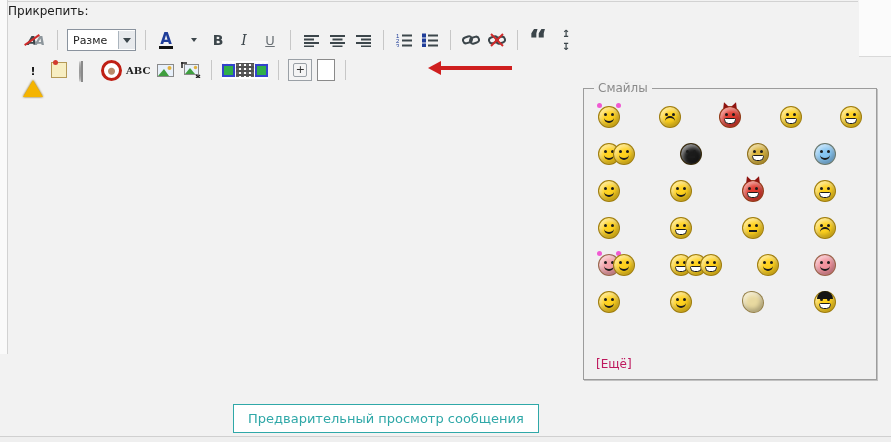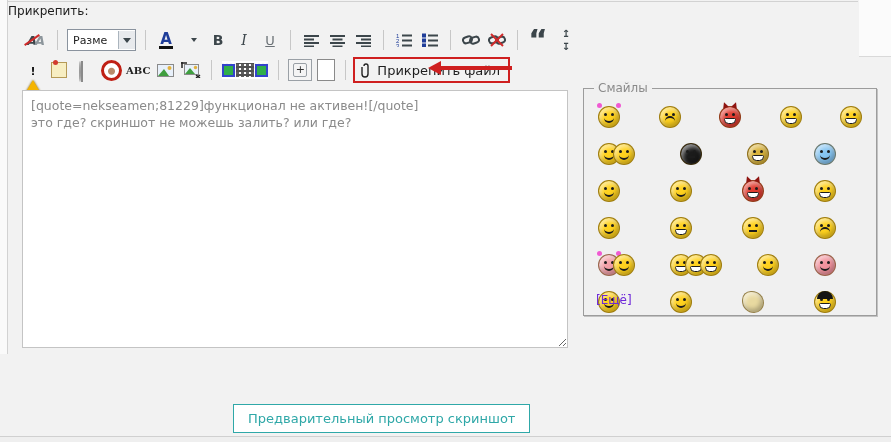--- a/index.html
+++ b/index.html
@@ -64,21 +64,21 @@
   .arrow-annot{position:absolute;left:428px;top:60px;width:86px;height:16px;}
   .arrow-annot .head{position:absolute;left:0;top:1px;width:0;height:0;border-top:7px solid transparent;border-bottom:7px solid transparent;border-right:13px solid #cf1f1f;}
   .arrow-annot .line{position:absolute;left:12px;top:6px;width:72px;height:4px;background:#cf1f1f;}
 
   
   .editor-area{position:absolute;left:22px;top:90px;width:546px;height:258px;box-sizing:border-box;
     border:1px solid #c4c4c4;background:#fff;resize:both;font-family:"DejaVu Sans","Liberation Sans",sans-serif;
     font-size:12.5px;line-height:17px;color:#8a8a8a;padding:6px 8px;outline:none;}
 
   
-  .smilies{position:absolute;left:583px;top:88px;width:294px;height:228px;box-sizing:border-box;
+  .smilies{position:absolute;left:583px;top:88px;width:294px;height:292px;box-sizing:border-box;
     background:#f0f0f0;border:1px solid #9c9c9c;box-shadow:1px 1px 0 #c2c2c2;}
   .smilies .legend{position:absolute;left:10px;top:-8px;background:#f0f0f0;padding:0 4px;font-size:12px;color:#8a8a8a;}
   .s-grid{position:absolute;left:14px;right:14px;top:14px;display:flex;flex-direction:column;gap:9px;}
   .s-row{display:flex;justify-content:space-between;align-items:center;height:28px;padding-right:26px;}
   .s-row.five{padding-right:0;}
   .smiley{display:inline-flex;cursor:pointer;}
   .face{position:relative;display:inline-block;width:22px;height:22px;border-radius:50%;
         border:1px solid rgba(80,55,0,.55);box-sizing:border-box;
         box-shadow:inset -2px -3px 4px rgba(0,0,0,.25),inset 2px 3px 4px rgba(255,255,255,.55);}
   .face + .face{margin-left:-7px;}
@@ -87,21 +87,21 @@
   .mouth{position:absolute;left:50%;transform:translateX(-50%);}
   .mouth.smile{bottom:4px;width:10px;height:5px;border-bottom:2px solid #1c1c1c;border-radius:0 0 10px 10px;}
   .mouth.grin{bottom:3px;width:12px;height:6px;background:#fff;border:1px solid #1c1c1c;border-radius:2px 2px 6px 6px;box-sizing:border-box;}
   .mouth.sad{bottom:4px;width:10px;height:5px;border-top:2px solid #1c1c1c;border-radius:10px 10px 0 0;}
   .mouth.flat{bottom:6px;width:8px;height:0;border-bottom:2px solid #1c1c1c;}
   .horn{position:absolute;top:-5px;width:0;height:0;border-left:3px solid transparent;border-right:3px solid transparent;border-bottom:6px solid #8f1410;}
   .horn.l{left:2px;transform:rotate(-20deg);} .horn.r{right:2px;transform:rotate(20deg);}
   .bow{position:absolute;top:-4px;width:5px;height:5px;border-radius:50%;background:#f05ad2;}
   .bow.l{left:-2px;} .bow.r{right:-2px;}
   .hair{position:absolute;left:2px;top:-1px;width:16px;height:8px;border-radius:8px 8px 0 0;background:#141414;}
-  .more-link{position:absolute;left:12px;bottom:8px;font-size:12px;color:#6d28d9;cursor:pointer;}
+  .more-link{position:absolute;left:12px;bottom:8px;font-size:12px;color:#be185d;cursor:pointer;}
 
   
   .actions{position:absolute;left:233px;top:404px;display:flex;gap:12px;}
   .act-btn{background:#fff;border:1px solid #2fa8a8;color:#2fa8a8;font-size:13px;
     font-family:"DejaVu Sans","Liberation Sans",sans-serif;padding:6px 14px;cursor:pointer;}
 </style>
 </head>
 <body>
 
 <div id="page">
@@ -269,36 +269,28 @@
           </span>
       </span>
       <span class="tb-sep"></span>
       <span class="tb-btn plus-box">
           <span class="inner">+</span>
         </span>
       <span class="tb-btn" style="min-width:20px;">
           <span class="blank-box"></span>
         </span>
       <span class="tb-sep"></span>
-      <span class="attach-btn">
-        <svg width="10" height="16" viewBox="0 0 10 16">
-            <path d="M3 4 a2 2 0 0 1 4 0 v8 a3 3 0 0 1 -6 0 v-7" fill="none" stroke="#222" stroke-width="1.4"></path>
-          </svg>
-        <span class="label">Прикрепить файл</span>
-      </span>
     </div>
   </div>
 
   <div class="arrow-annot">
     <span class="head"></span>
     <span class="line"></span>
   </div>
 
-  <textarea class="editor-area" spellcheck="false" style="">[quote=nekseamen;81229]функционал не активен![/quote]
-это где? скриншот не можешь залить? или где?</textarea>
 
   <div class="smilies">
     <span class="legend">Смайлы</span>
     <div class="s-grid">
         <div class="s-row five">
           <span class="smiley">
             <span class="face" style="background: rgb(255, 210, 30);">
               <i class="eye l"></i>
               <i class="eye r"></i>
               <i class="mouth smile"></i>
@@ -506,17 +498,17 @@
               <i class="mouth grin"></i>
               <i class="hair"></i>
             </span>
           </span>
         </div>
       </div>
     <span class="more-link">[Ещё]</span>
   </div>
 
   <div class="actions">
-    <button class="act-btn">Предварительный просмотр скриншот</button>
+    <button class="act-btn">Предварительный просмотр сообщения</button>
   </div>
 
   <div class="footer"></div>
 </div>
 
 </body></html>

